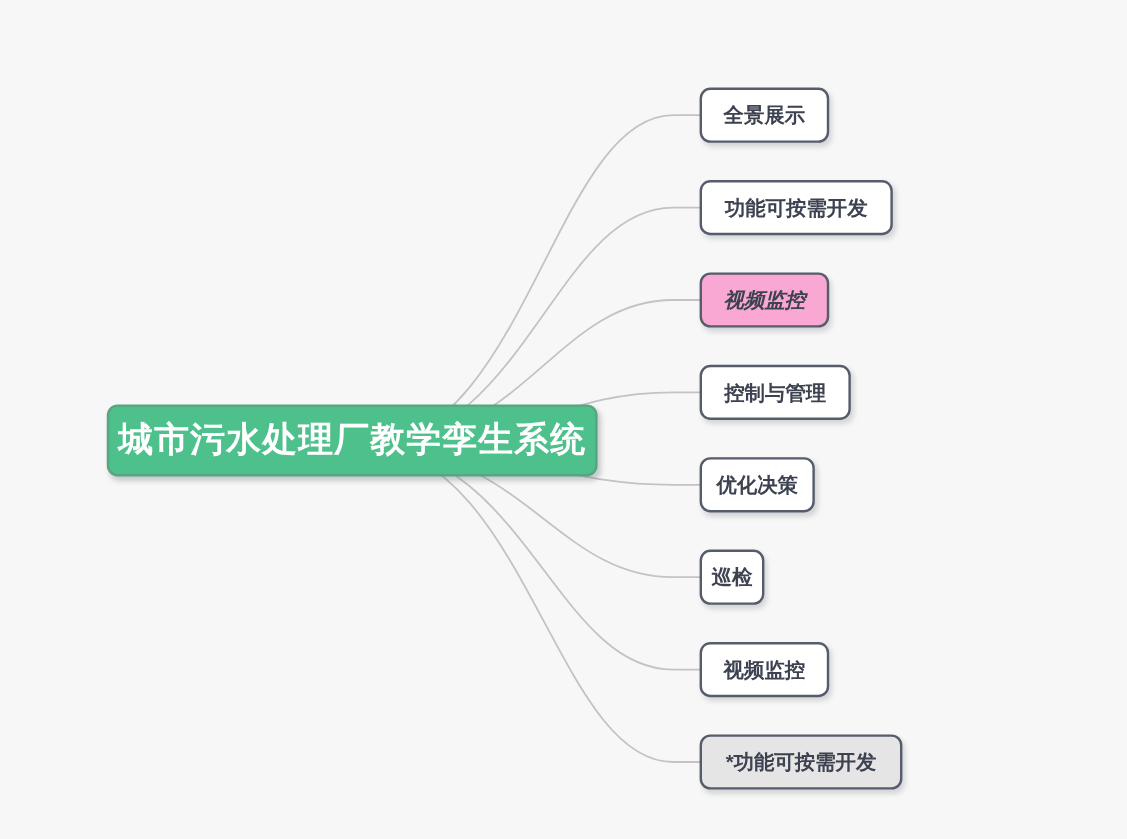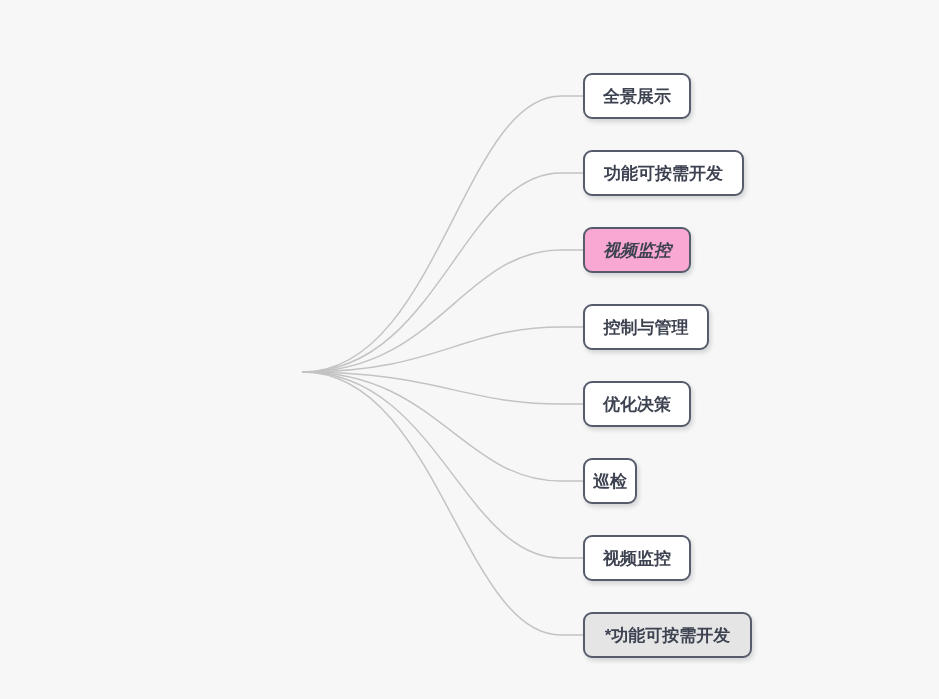--- a/index.html
+++ b/index.html
@@ -91,35 +91,38 @@
       <path d="M 303 372 C 437.15999999999997 372, 462.96000000000004 96, 561 96 L 583 96" fill="none" stroke="#c3c3c3" stroke-width="1.5" stroke-linecap="round"></path>
       <path d="M 303 372 C 437.15999999999997 372, 462.96000000000004 173, 561 173 L 583 173" fill="none" stroke="#c3c3c3" stroke-width="1.5" stroke-linecap="round"></path>
       <path d="M 303 372 C 437.15999999999997 372, 462.96000000000004 250, 561 250 L 583 250" fill="none" stroke="#c3c3c3" stroke-width="1.5" stroke-linecap="round"></path>
       <path d="M 303 372 C 437.15999999999997 372, 462.96000000000004 327, 561 327 L 583 327" fill="none" stroke="#c3c3c3" stroke-width="1.5" stroke-linecap="round"></path>
       <path d="M 303 372 C 437.15999999999997 372, 462.96000000000004 404, 561 404 L 583 404" fill="none" stroke="#c3c3c3" stroke-width="1.5" stroke-linecap="round"></path>
       <path d="M 303 372 C 437.15999999999997 372, 462.96000000000004 481, 561 481 L 583 481" fill="none" stroke="#c3c3c3" stroke-width="1.5" stroke-linecap="round"></path>
       <path d="M 303 372 C 437.15999999999997 372, 462.96000000000004 558, 561 558 L 583 558" fill="none" stroke="#c3c3c3" stroke-width="1.5" stroke-linecap="round"></path>
       <path d="M 303 372 C 437.15999999999997 372, 462.96000000000004 635, 561 635 L 583 635" fill="none" stroke="#c3c3c3" stroke-width="1.5" stroke-linecap="round"></path>
     </svg>
 
+  <div id="root-node" style="left: 89px; top: 337px; width: 409px; height: 60px; background: rgb(78, 192, 139); border-color: rgb(87, 165, 130);">
+    <span class="root-label" style="color: rgb(255, 255, 255);">城市污水处理厂教学孪生系统</span>
+  </div>
 
   <div id="branch-nodes">
       <div class="branch-node" style="left: 583px; top: 73px; width: 108px; height: 46px; background: rgb(255, 255, 255); border-color: rgb(86, 92, 107);">
         <span class="branch-label" style="color: rgb(61, 66, 80);">全景展示</span>
       </div>
       <div class="branch-node" style="left: 583px; top: 150px; width: 161px; height: 46px; background: rgb(255, 255, 255); border-color: rgb(86, 92, 107);">
         <span class="branch-label" style="color: rgb(61, 66, 80);">功能可按需开发</span>
       </div>
       <div class="branch-node" style="left: 583px; top: 227px; width: 108px; height: 46px; background: #f9a8d4; border-color: rgb(86, 92, 107); font-style: italic;">
         <span class="branch-label" style="color: rgb(61, 66, 80);">视频监控</span>
       </div>
       <div class="branch-node" style="left: 583px; top: 304px; width: 126px; height: 46px; background: rgb(255, 255, 255); border-color: rgb(86, 92, 107);">
         <span class="branch-label" style="color: rgb(61, 66, 80);">控制与管理</span>
       </div>
-      <div class="branch-node" style="left: 583px; top: 381px; width: 108px; height: 46px; background: rgb(255, 255, 255); border-color: rgb(86, 92, 107);">
+      <div class="branch-node" style="left: 583px; top: 381px; width: 96px; height: 46px; background: rgb(255, 255, 255); border-color: rgb(86, 92, 107);">
         <span class="branch-label" style="color: rgb(61, 66, 80);">优化决策</span>
       </div>
       <div class="branch-node" style="left: 583px; top: 458px; width: 54px; height: 46px; background: rgb(255, 255, 255); border-color: rgb(86, 92, 107);">
         <span class="branch-label" style="color: rgb(61, 66, 80);">巡检</span>
       </div>
       <div class="branch-node" style="left: 583px; top: 535px; width: 108px; height: 46px; background: rgb(255, 255, 255); border-color: rgb(86, 92, 107);">
         <span class="branch-label" style="color: rgb(61, 66, 80);">视频监控</span>
       </div>
       <div class="branch-node" style="left: 583px; top: 612px; width: 169px; height: 46px; background: #e5e5e5; border-color: rgb(86, 92, 107);">
         <span class="branch-label" style="color: rgb(61, 66, 80);">*功能可按需开发</span>

